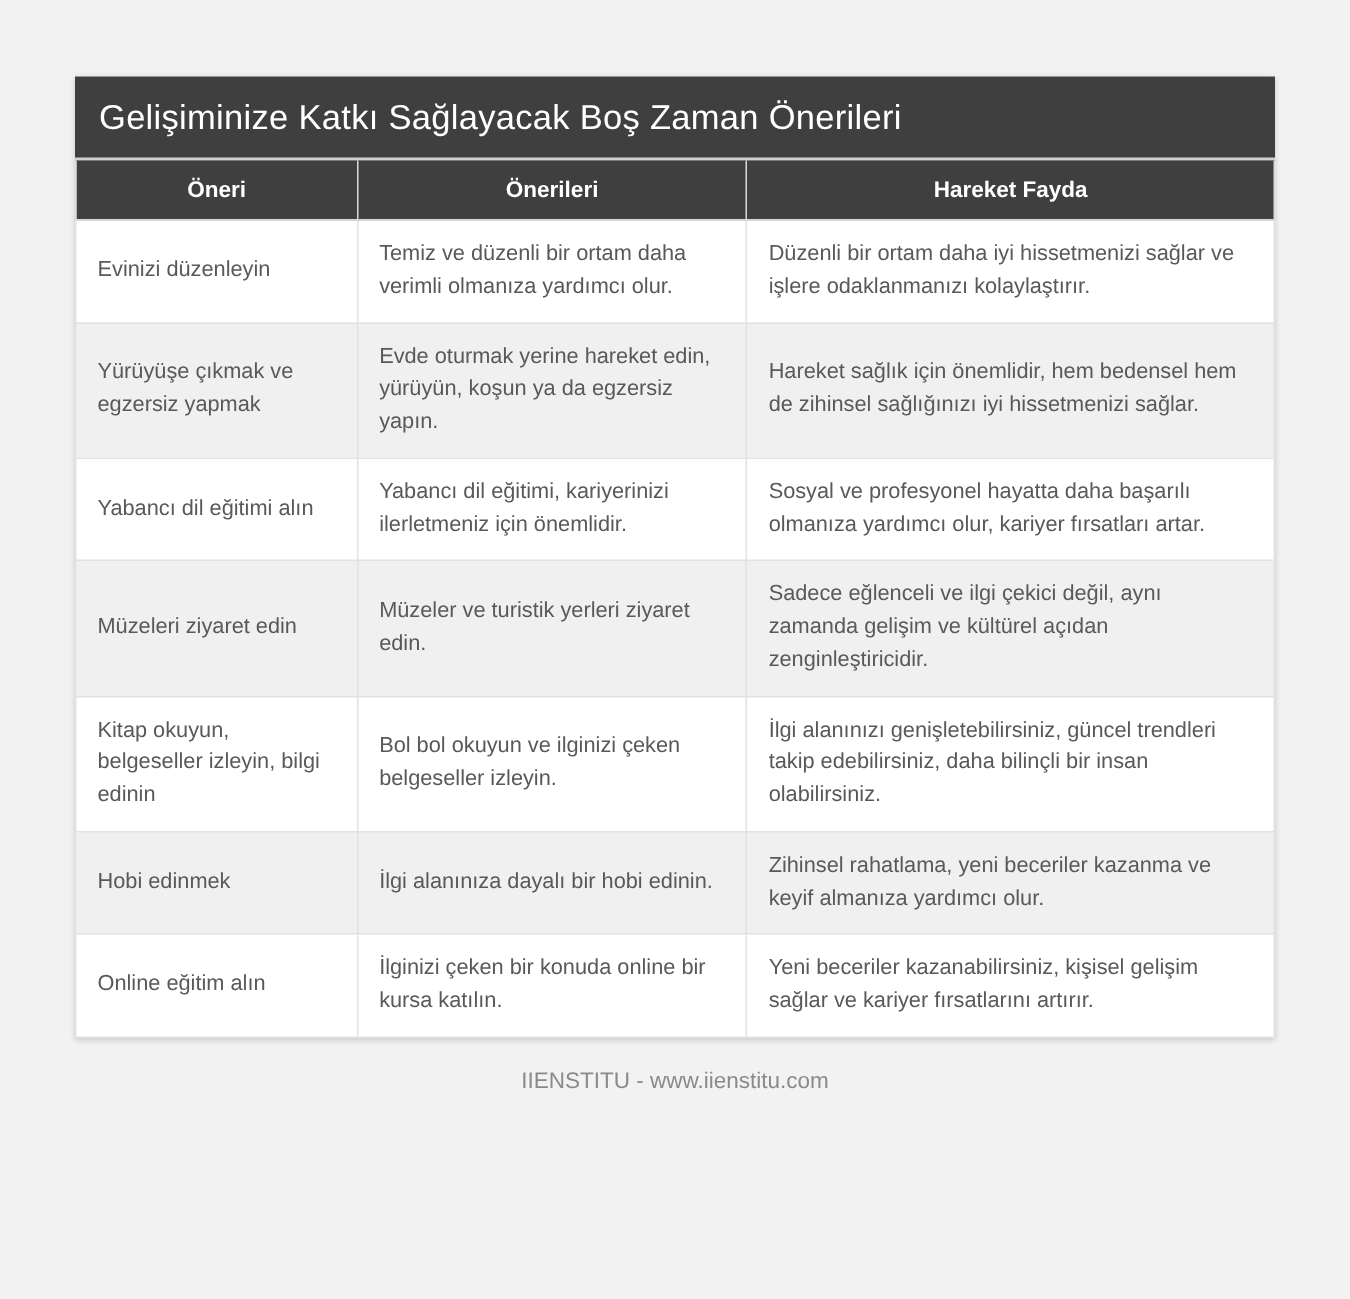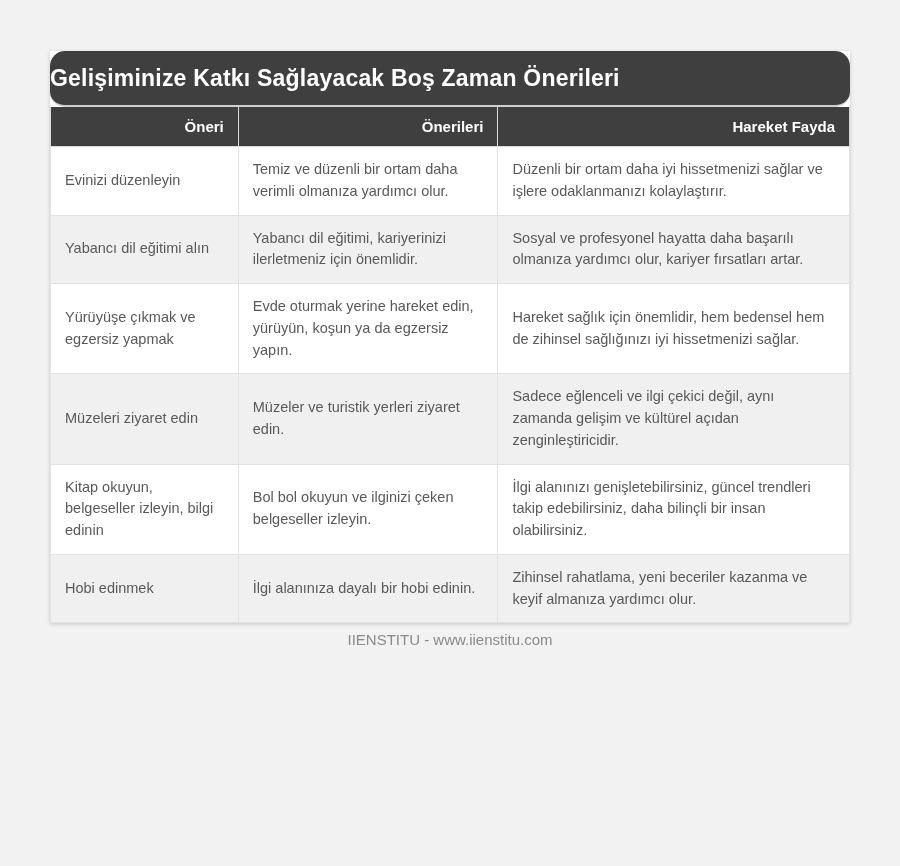--- a/index.html
+++ b/index.html
@@ -21,61 +21,60 @@
   .card {
     width: 800px;
     margin: 51px auto 0 auto;
     background: #ffffff;
     box-shadow: 0 1px 4px rgba(0,0,0,0.18);
   }
   .title-bar {
     background: #3f3f3f;
     color: #ffffff;
     font-size: 23px;
-    font-weight: bold;
-    padding: 14px 16px 13px 0;
+    font-weight: normal;
+    padding: 14px 16px 13px 16px;
     letter-spacing: 0.2px;
     border-bottom: 2px solid #cfcfcf;
-    border-radius: 15px;
   }
   table.suggestions {
     width: 100%;
     border-collapse: collapse;
     table-layout: fixed;
   }
   table.suggestions col.c1 { width: 23.5%; }
   table.suggestions col.c2 { width: 32.5%; }
   table.suggestions col.c3 { width: 44%; }
   table.suggestions th {
     background: #3f3f3f;
     color: #ffffff;
     font-size: 15px;
     font-weight: bold;
-    text-align: right;
+    text-align: center;
     padding: 11px 14px;
     border: 1px solid #d9d9d9;
     border-top: none;
   }
   table.suggestions td {
     font-size: 14.5px;
     color: #595959;
     line-height: 1.5;
     padding: 12px 14px;
     border: 1px solid #e2e2e2;
     vertical-align: middle;
     word-wrap: break-word;
   }
   table.suggestions tbody tr:nth-child(even) td {
     background: #f0f0f0;
   }
   table.suggestions tbody tr:nth-child(odd) td {
     background: #ffffff;
   }
   .footer {
-    margin-top: 8px;
+    margin-top: 20px;
     text-align: center;
     font-size: 15px;
     color: #8a8a8a;
   }
 </style>
 </head>
 <body>
 
 <div class="page">
   <div class="card">
@@ -93,41 +92,46 @@
           <th>Hareket Fayda</th>
         </tr>
       </thead>
       <tbody>
         <tr>
           <td>Evinizi düzenleyin</td>
           <td>Temiz ve düzenli bir ortam daha verimli olmanıza yardımcı olur.</td>
           <td>Düzenli bir ortam daha iyi hissetmenizi sağlar ve işlere odaklanmanızı kolaylaştırır.</td>
         </tr>
         <tr>
+          <td>Yürüyüşe çıkmak ve egzersiz yapmak</td>
+          <td>Evde oturmak yerine hareket edin, yürüyün, koşun ya da egzersiz yapın.</td>
+          <td>Hareket sağlık için önemlidir, hem bedensel hem de zihinsel sağlığınızı iyi hissetmenizi sağlar.</td>
+        </tr>
+        <tr>
           <td>Yabancı dil eğitimi alın</td>
           <td>Yabancı dil eğitimi, kariyerinizi ilerletmeniz için önemlidir.</td>
           <td>Sosyal ve profesyonel hayatta daha başarılı olmanıza yardımcı olur, kariyer fırsatları artar.</td>
-        </tr>
-        <tr>
-          <td>Yürüyüşe çıkmak ve egzersiz yapmak</td>
-          <td>Evde oturmak yerine hareket edin, yürüyün, koşun ya da egzersiz yapın.</td>
-          <td>Hareket sağlık için önemlidir, hem bedensel hem de zihinsel sağlığınızı iyi hissetmenizi sağlar.</td>
         </tr>
         <tr>
           <td>Müzeleri ziyaret edin</td>
           <td>Müzeler ve turistik yerleri ziyaret edin.</td>
           <td>Sadece eğlenceli ve ilgi çekici değil, aynı zamanda gelişim ve kültürel açıdan zenginleştiricidir.</td>
         </tr>
         <tr>
           <td>Kitap okuyun, belgeseller izleyin, bilgi edinin</td>
           <td>Bol bol okuyun ve ilginizi çeken belgeseller izleyin.</td>
           <td>İlgi alanınızı genişletebilirsiniz, güncel trendleri takip edebilirsiniz, daha bilinçli bir insan olabilirsiniz.</td>
         </tr>
         <tr>
           <td>Hobi edinmek</td>
           <td>İlgi alanınıza dayalı bir hobi edinin.</td>
           <td>Zihinsel rahatlama, yeni beceriler kazanma ve keyif almanıza yardımcı olur.</td>
         </tr>
+        <tr>
+          <td>Online eğitim alın</td>
+          <td>İlginizi çeken bir konuda online bir kursa katılın.</td>
+          <td>Yeni beceriler kazanabilirsiniz, kişisel gelişim sağlar ve kariyer fırsatlarını artırır.</td>
+        </tr>
       </tbody>
     </table>
   </div>
   <div class="footer">IIENSTITU - www.iienstitu.com</div>
 </div>
 
 </body></html>

